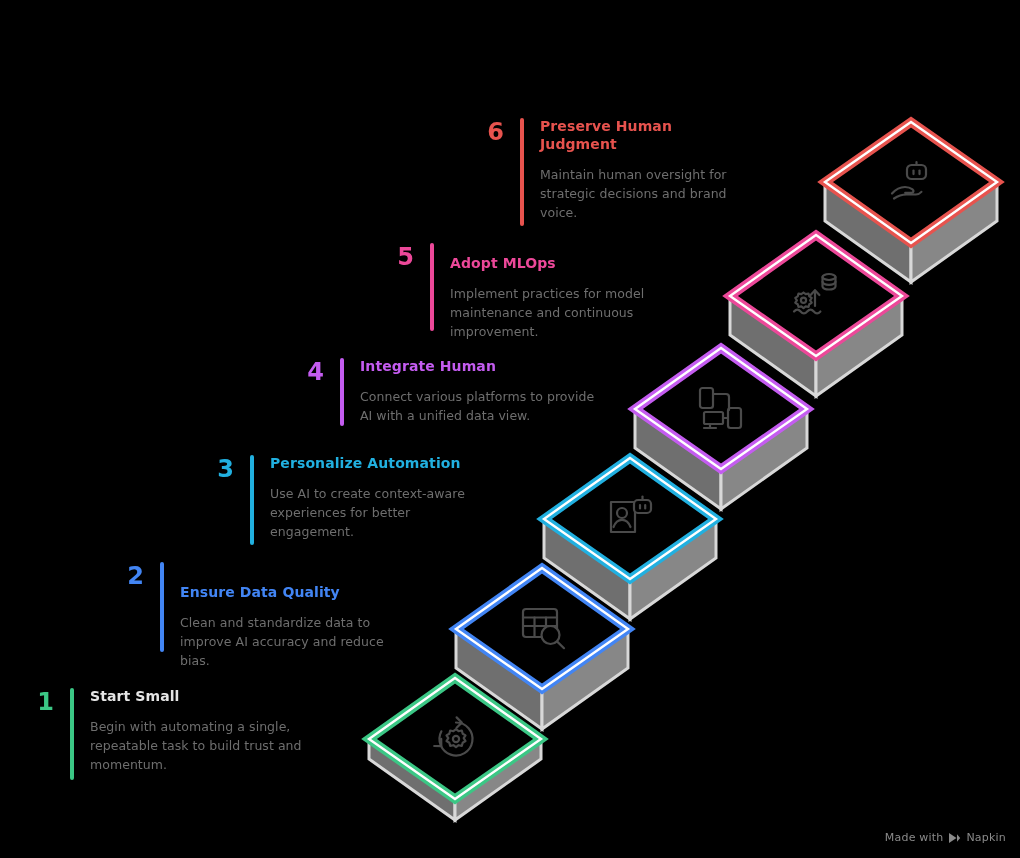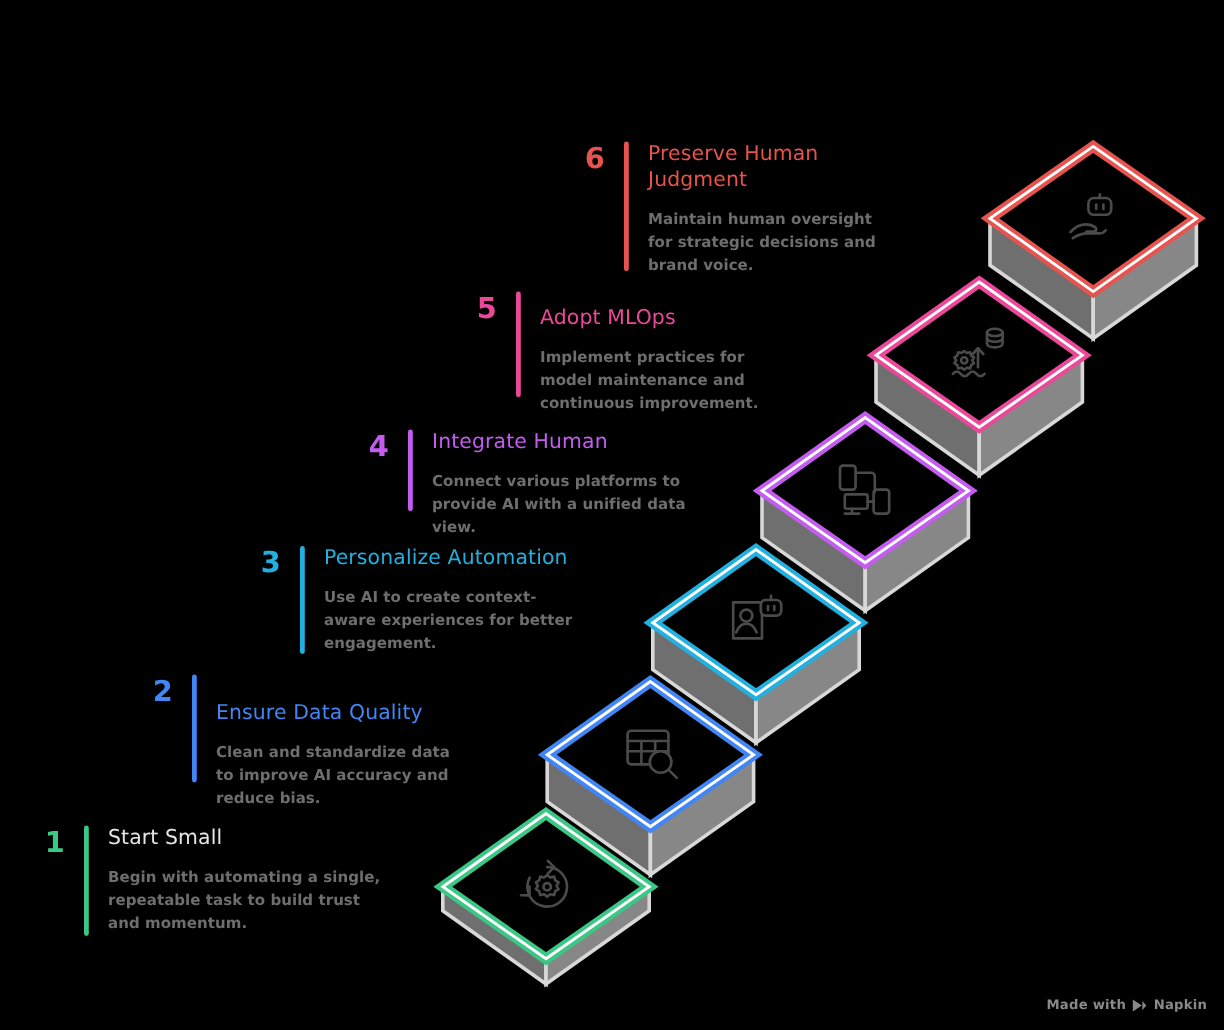--- a/index.html
+++ b/index.html
@@ -16,25 +16,25 @@
   
   .step-text{position:absolute;display:flex;align-items:flex-start;}
   .step-num{
     font-size:24px;font-weight:700;line-height:1;
     width:34px;text-align:right;margin-right:0;
     font-family:"DejaVu Sans","Liberation Sans",sans-serif;
   }
   .bar{width:4px;border-radius:2px;margin:0 16px;flex:0 0 auto;}
   .step-body{width:232px;}
   .step-title{
-    font-size:17px;font-weight:400;line-height:1.28;margin:0 0 11px 0;
+    font-size:14px;font-weight:700;line-height:1.28;margin:0 0 11px 0;
     letter-spacing:.1px;
   }
   .step-desc{
-    font-size:12.5px;line-height:1.52;color:#6e6e6e;margin:0;font-weight:700;
+    font-size:12.5px;line-height:1.52;color:#6e6e6e;margin:0;font-weight:400;
     letter-spacing:.05px;
   }
 
   
   #t6{left:470px;top:118px;}
   #t5{left:380px;top:243px;}
   #t4{left:290px;top:358px;}
   #t3{left:200px;top:455px;}
   #t2{left:110px;top:562px;}
   #t1{left:20px;top:688px;}
@@ -53,21 +53,21 @@
   #t2 .step-body{width:212px;margin-top:22px;}
   #t1 .step-body{width:228px;}
 
   #t1 .step-num,#t2 .step-num,#t3 .step-num,
   #t4 .step-num,#t5 .step-num,#t6 .step-num{margin-top:2px;}
 
   
   #watermark{
     position:absolute;right:14px;bottom:14px;
     display:flex;align-items:center;gap:5px;
-    color:#8a8a8a;font-size:11px;font-weight:700;
+    color:#8a8a8a;font-size:11px;font-weight:400;
     letter-spacing:.2px;
   }
   #watermark .np-logo{display:inline-block;line-height:0;}
 </style>
 </head>
 <body>
 
 <div id="stage">
 
   <svg id="stairs" viewBox="0 0 1020 858">

